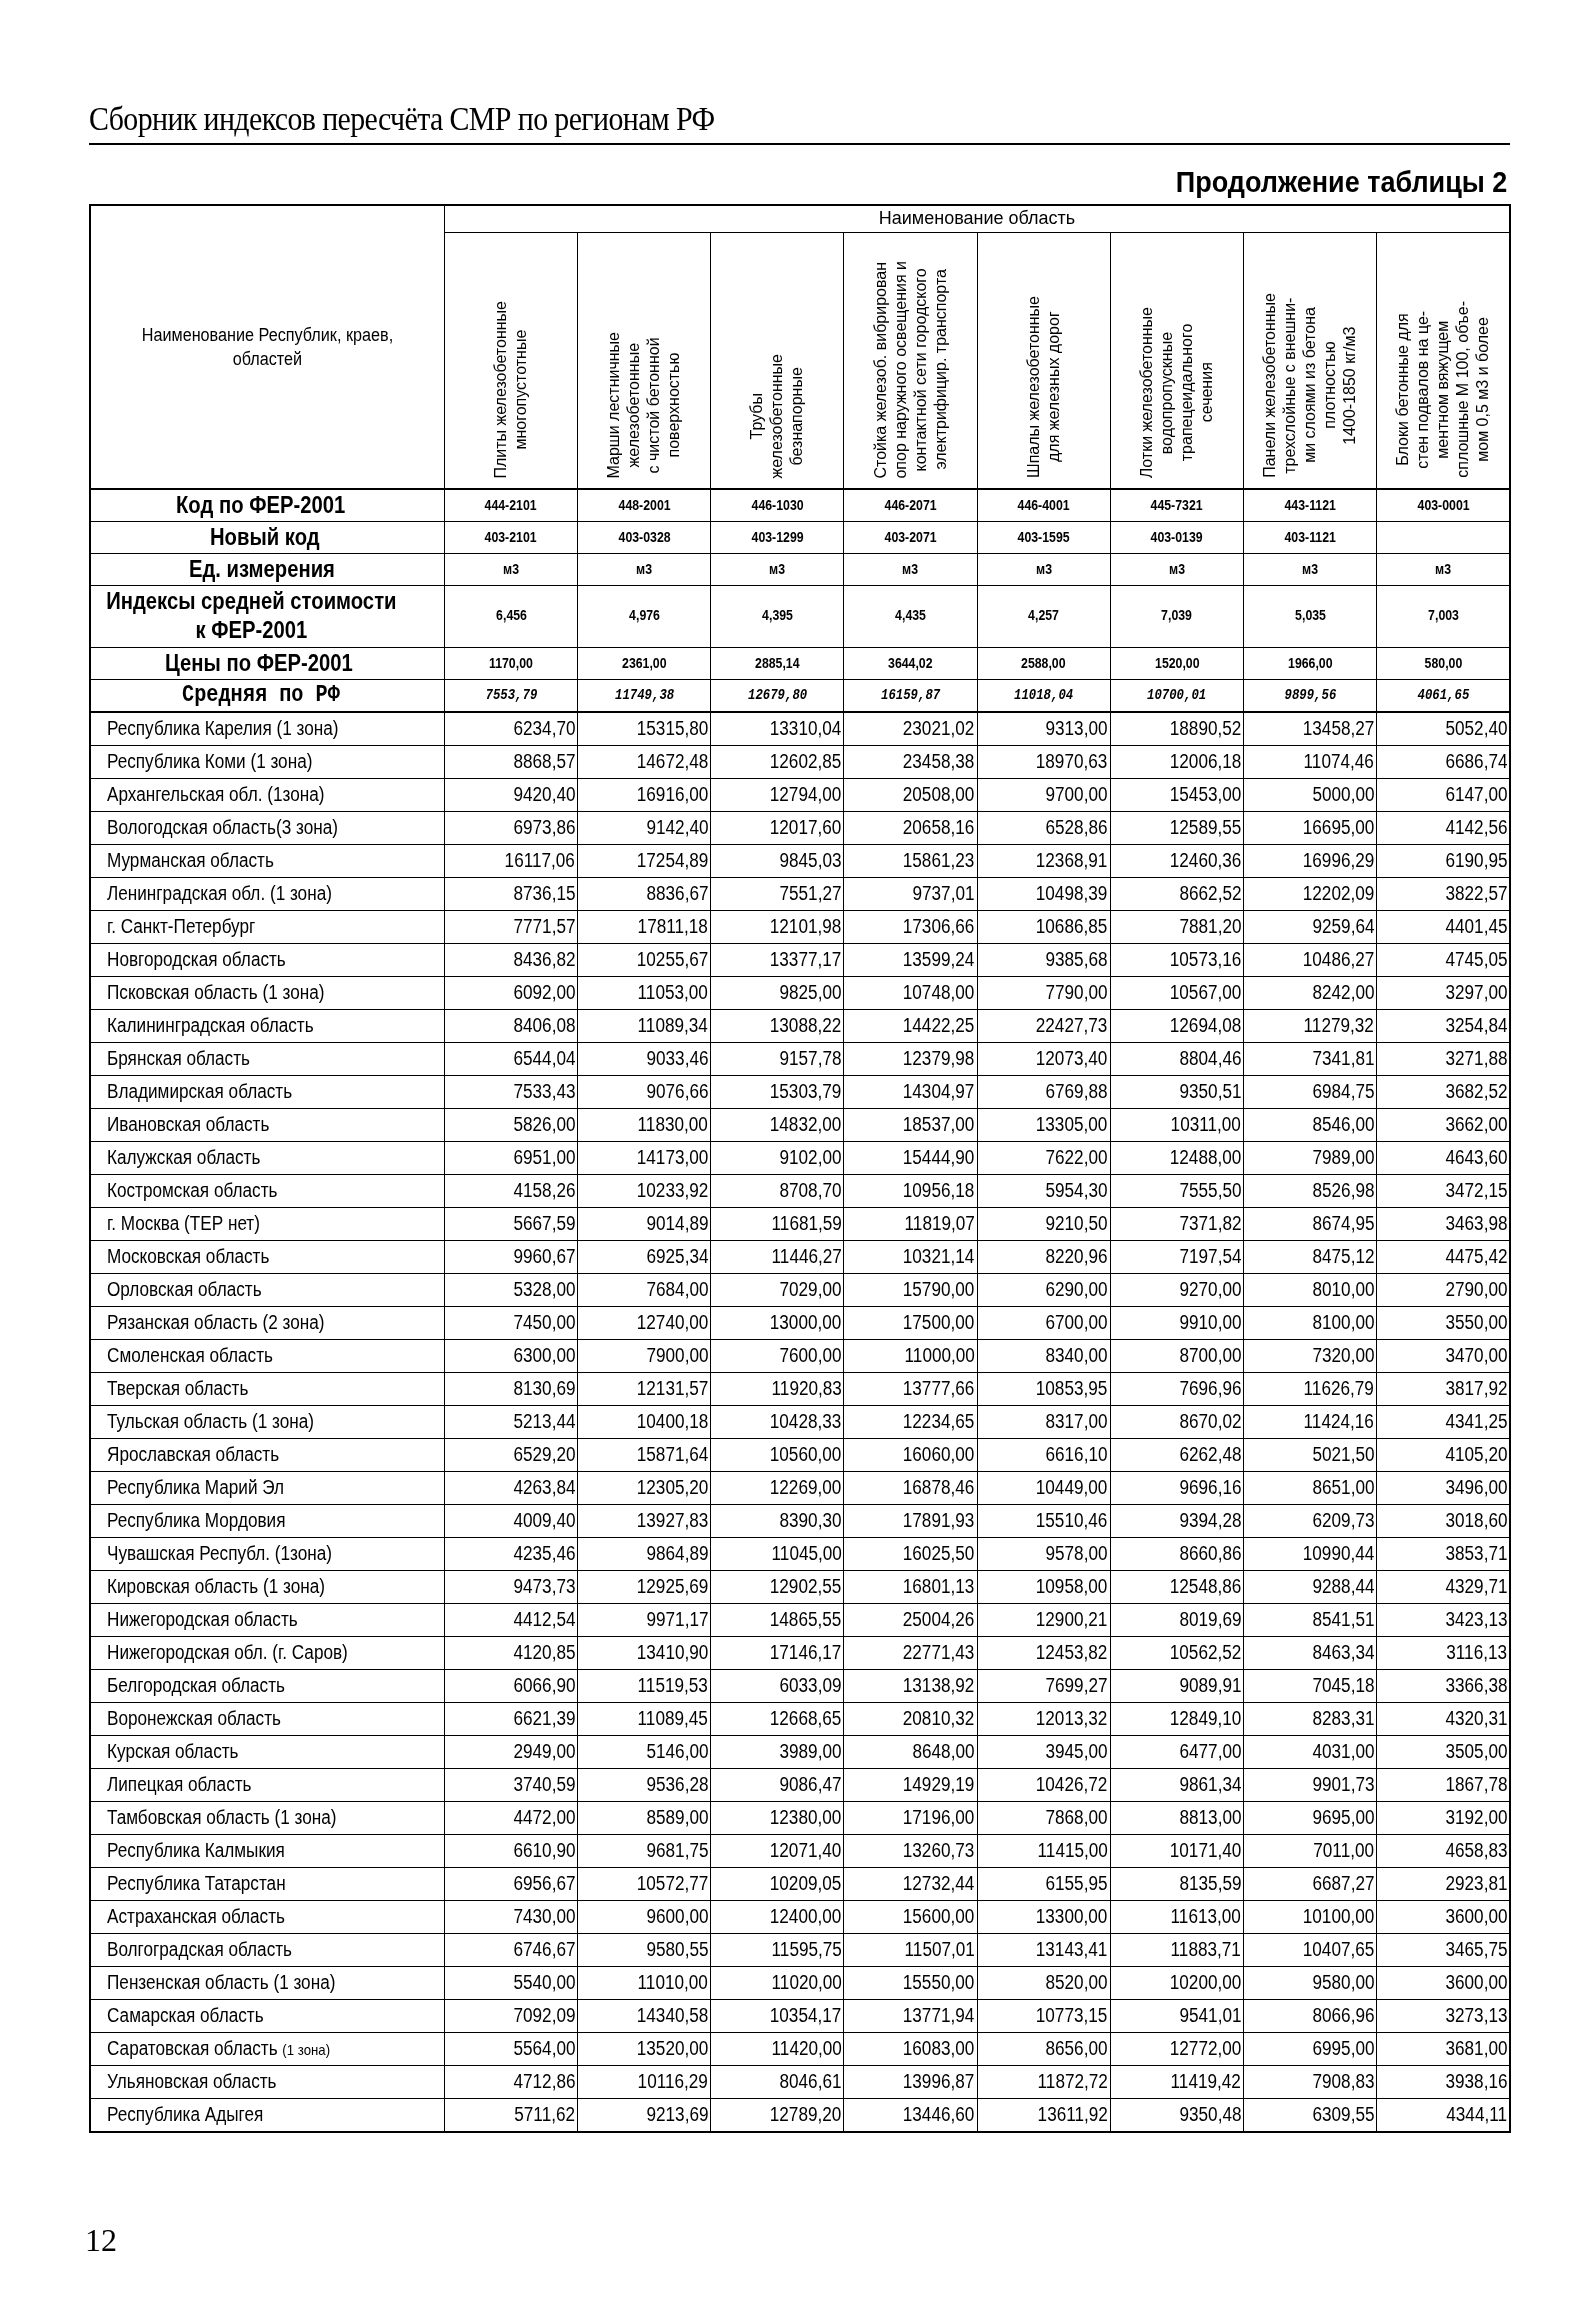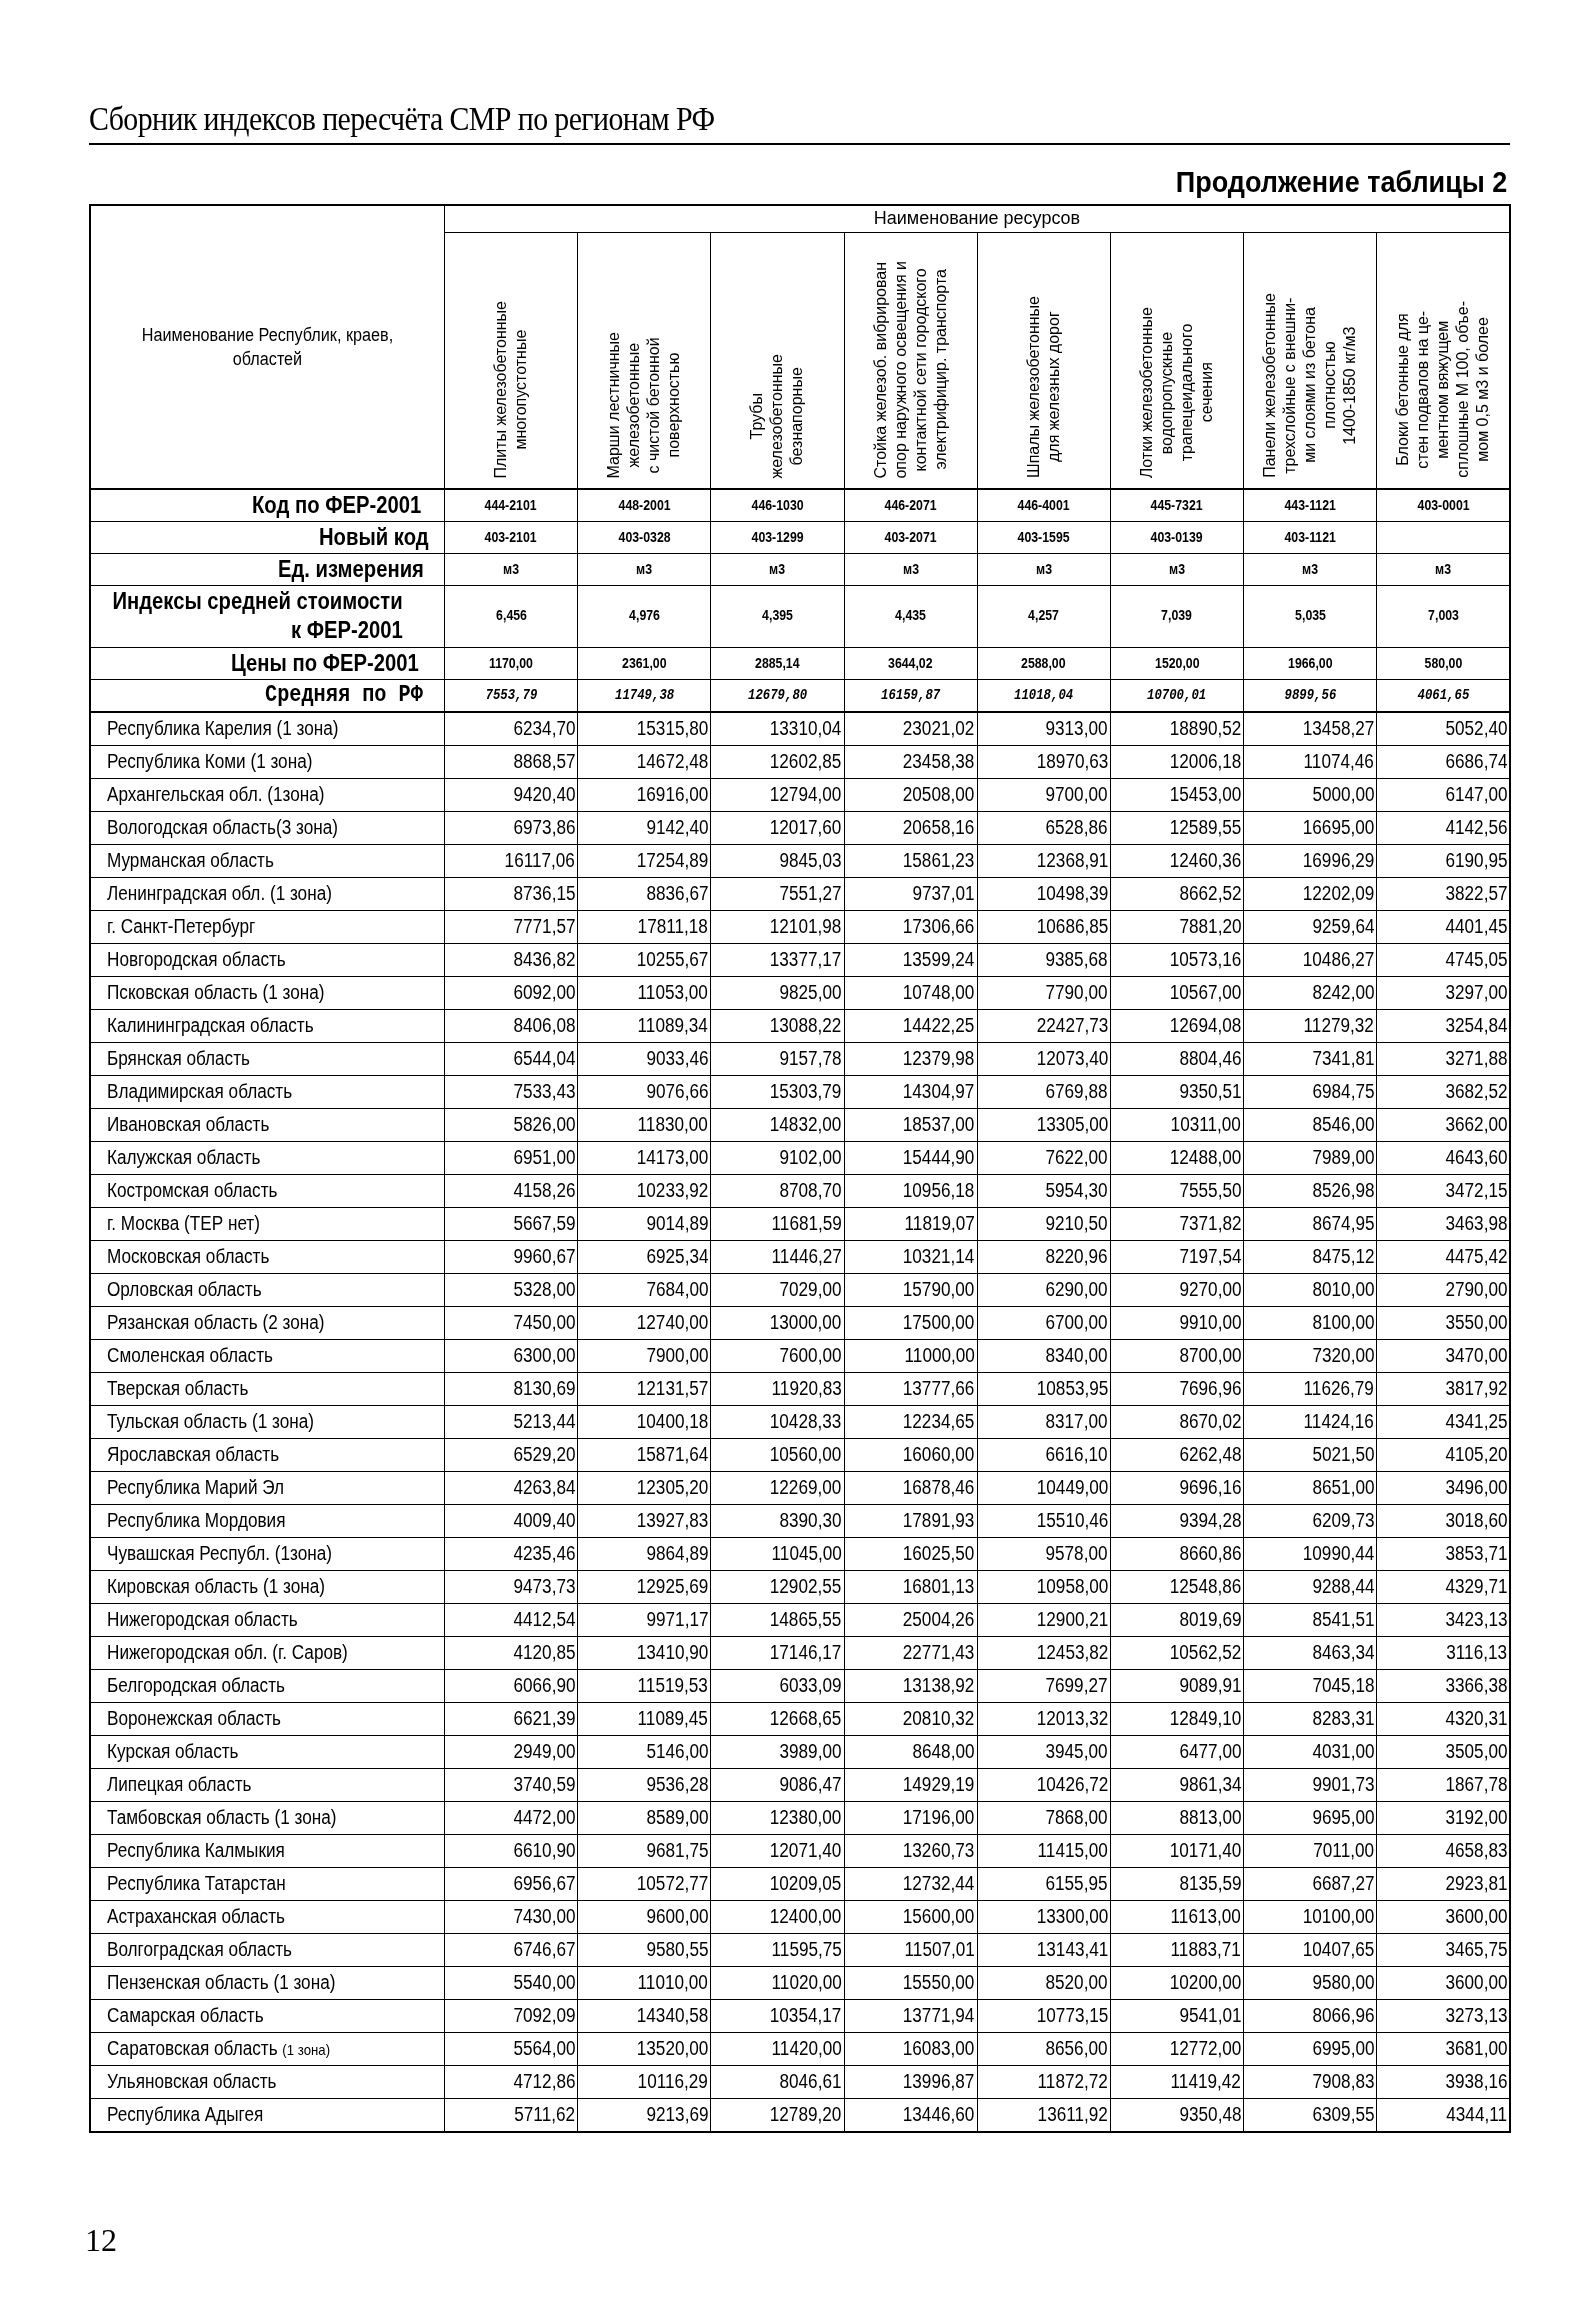--- a/index.html
+++ b/index.html
@@ -13,21 +13,21 @@
   table.main td, table.main th { border: 1.3px solid #000; padding: 0; }
   col.c-name { width: 354px; }
   col.c-val { width: 133px; }
 
   th.name-head { font-weight: normal; font-size: 18px; text-align: center; vertical-align: middle; line-height: 1.35; transform: scaleX(0.9); }
   th.res-head { font-weight: normal; font-size: 18px; height: 25.6px; text-align: center; border-bottom: 2px solid #000; }
   th.vhead { height: 255px; font-weight: normal; position: relative; vertical-align: bottom; }
   th.vhead .vtext { position: absolute; left: 50%; bottom: 9.4px; writing-mode: vertical-rl; transform: translateX(-50%) rotate(180deg); font-size: 16px; line-height: 1.25; text-align: center; white-space: pre-line; }
 
   tr.meta td { font-weight: bold; font-size: 14px; height: 31px; }
-  tr.meta td.lbl { text-align: right; padding-left: 9px; font-size: 23px; transform-origin: left; }
+  tr.meta td.lbl { text-align: center; padding-left: 9px; font-size: 23px; transform-origin: left; }
   tr.meta td.v { text-align: center; }
   tr.meta.tall td { height: 61px; line-height: 1.25; }
   tr.meta.first td { border-top: 2.7px solid #000; }
   tr.avg td.v { font-style: italic; }
   tr.avg td { border-bottom: 2.7px double #000; font-family: Liberation Mono, monospace; }
   tr.row td { height: 32px; font-size: 19.5px; }
   tr.row td.lbl { text-align: left; padding-left: 16px; white-space: nowrap; }
   tr.row td.v { text-align: right; padding-right: 2px; }
   .narrow { display: inline-block; transform: scaleX(0.88); transform-origin: left center; white-space: nowrap; }
   .narrow-r { display: inline-block; transform: scaleX(0.88); transform-origin: right center; white-space: nowrap; }
@@ -48,21 +48,21 @@
       <col class="c-val">
       <col class="c-val">
       <col class="c-val">
       <col class="c-val">
       <col class="c-val">
       <col class="c-val">
   </colgroup>
   <thead>
     <tr>
       <th class="name-head" rowspan="2">Наименование Республик, краев, областей</th>
-      <th class="res-head" colspan="8">Наименование ресурсов</th>
+      <th class="res-head" colspan="8">Наименование область</th>
     </tr>
     <tr id="vhead-row">
         <th class="vhead">
           <span class="vtext">Плиты железобетонные
 многопустотные</span>
         </th>
         <th class="vhead">
           <span class="vtext">Марши лестничные
 железобетонные
 с чистой бетонной

